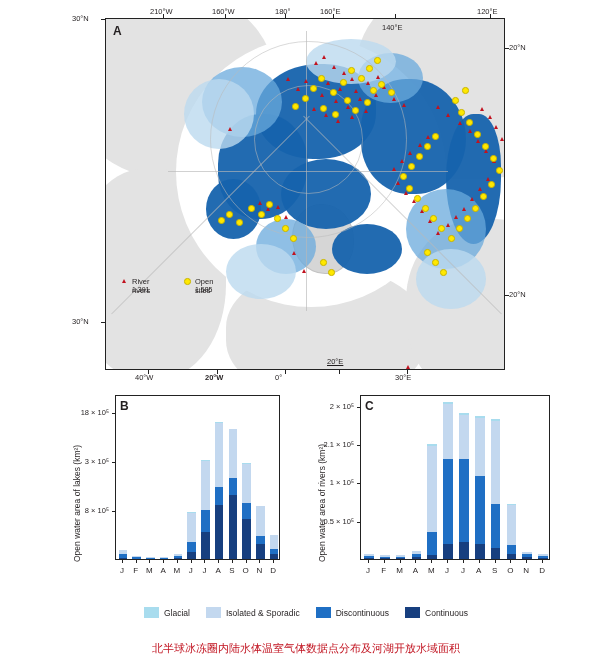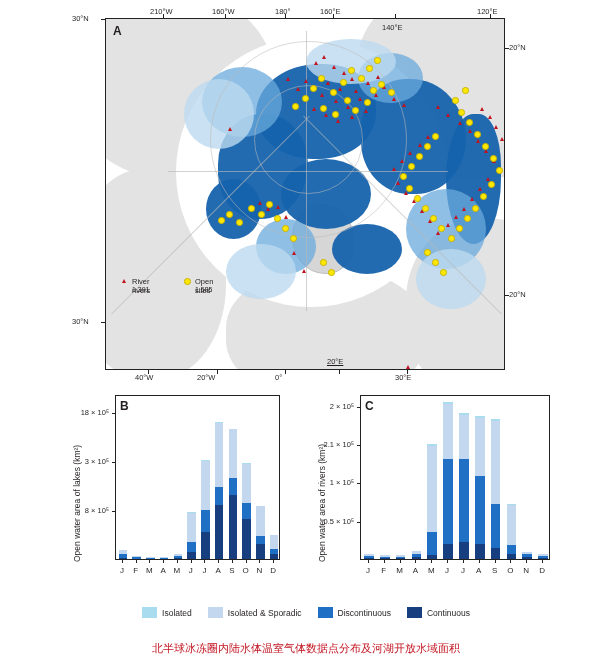--- a/index.html
+++ b/index.html
@@ -366,21 +366,21 @@
   <div class="maplab" style="left:277px;top:-11px;margin-top:16px;">140°E</div>
   <div class="maplab" style="left:372px;top:-11px;">120°E</div>
   <div class="tick" style="left:58px;top:-4px;width:1px;height:4px;"></div>
   <div class="tick" style="left:120px;top:-4px;width:1px;height:4px;"></div>
   <div class="tick" style="left:180px;top:-4px;width:1px;height:4px;"></div>
   <div class="tick" style="left:228px;top:-4px;width:1px;height:4px;"></div>
   <div class="tick" style="left:290px;top:-4px;width:1px;height:4px;"></div>
   <div class="tick" style="left:385px;top:-4px;width:1px;height:4px;"></div>
 
   <div class="maplab" style="left:30px;top:355px;">40°W</div>
-  <div class="maplab" style="left:92px;top:355px;">20°W</div>
+  <div class="maplab" style="left:100px;top:355px;font-weight:bold;">20°W</div>
   <div class="maplab" style="left:170px;top:355px;">0°</div>
   <div class="maplab" style="left:222px;top:339px;text-decoration:underline;">20°E</div>
   <div class="maplab" style="left:290px;top:355px;">30°E</div>
   <div class="tick" style="left:43px;top:352px;width:1px;height:4px;"></div>
   <div class="tick" style="left:112px;top:352px;width:1px;height:4px;"></div>
   <div class="tick" style="left:180px;top:352px;width:1px;height:4px;"></div>
   <div class="tick" style="left:234px;top:352px;width:1px;height:4px;"></div>
   <div class="tick" style="left:302px;top:352px;width:1px;height:4px;"></div>
 
   <div class="maplab" style="left:-33px;top:-4px;">30°N</div>
@@ -610,21 +610,21 @@
     <div class="ytick-lbl" style="left: 8px; width: 56px; top: 88.2558px;">1 × 10⁵</div>
     <div class="ytick-mark" style="left: 67px; top: 54.8837px;"></div>
     <div class="ytick-lbl" style="left: 8px; width: 56px; top: 49.8837px;">2.1 × 10⁵</div>
     <div class="ytick-mark" style="left: 67px; top: 16.5116px;"></div>
     <div class="ytick-lbl" style="left: 8px; width: 56px; top: 11.5116px;">2 × 10⁵</div>
   </div>
 
 <div id="legend">
   <div class="item">
     <span class="swatch" style="background:#a8dcee;"></span>
-    <span>Isolated</span>
+    <span>Glacial</span>
   </div>
   <div class="item">
     <span class="swatch" style="background:#c3d8ef;"></span>
     <span>Isolated &amp; Sporadic</span>
   </div>
   <div class="item">
     <span class="swatch" style="background:#1f6fc4;"></span>
     <span>Discontinuous</span>
   </div>
   <div class="item">

